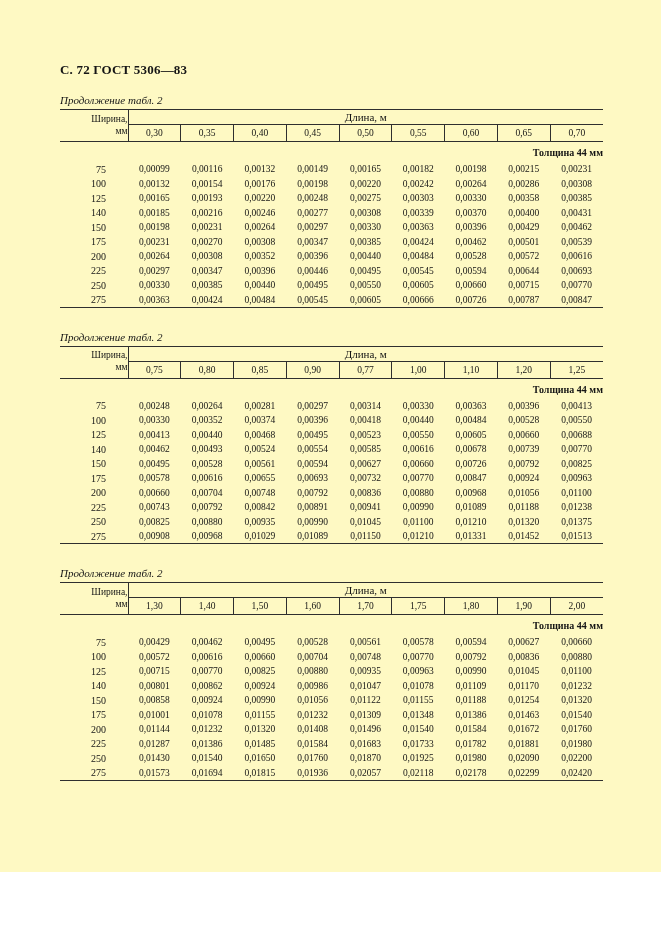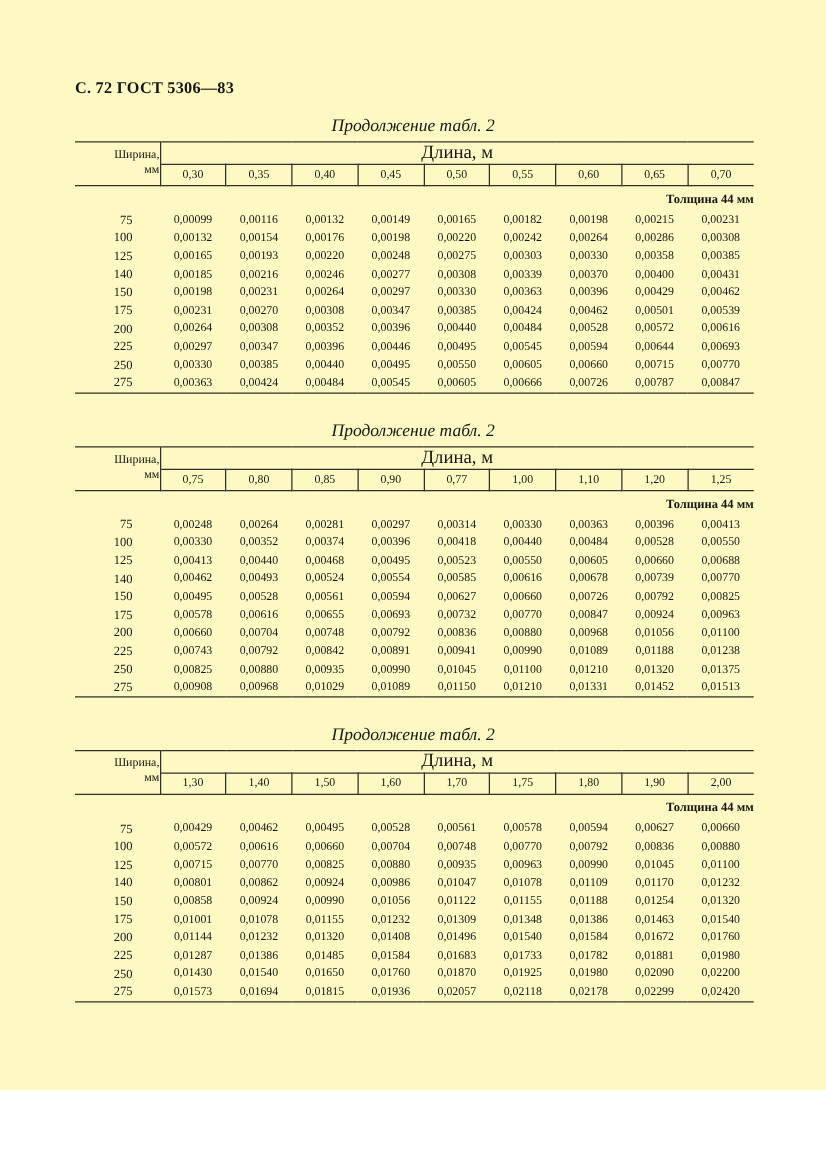--- a/index.html
+++ b/index.html
@@ -14,22 +14,22 @@
   }
   .page-header {
     font-size: 13px;
     font-weight: bold;
     letter-spacing: 0.2px;
     margin-bottom: 16px;
   }
   .table-block { margin-bottom: 23px; }
   .caption {
     font-style: italic;
-    font-size: 14px;
-    text-align: center;
+    font-size: 11px;
+    text-align: left;
     margin: 0 2px 3px 0;
   }
   table.volume-table {
     width: 100%;
     border-collapse: collapse;
     table-layout: fixed;
     border-top: 1px solid #2f2f2f;
     border-bottom: 1px solid #2f2f2f;
   }
   col.wcol { width: 68px; }
@@ -39,21 +39,21 @@
     border-bottom: 1px solid #2f2f2f;
     text-align: right;
     vertical-align: middle;
     font-size: 9.5px;
     white-space: pre-line;
     line-height: 1.25;
   }
   .length-h {
     border-bottom: 1px solid #2f2f2f;
     text-align: center;
-    font-size: 15px;
+    font-size: 11px;
     height: 15px;
     vertical-align: middle;
   }
   .col-h {
     border-bottom: 1px solid #2f2f2f;
     text-align: center;
     font-size: 9.5px;
     height: 17px;
     vertical-align: middle;
     margin-top: 16px;

